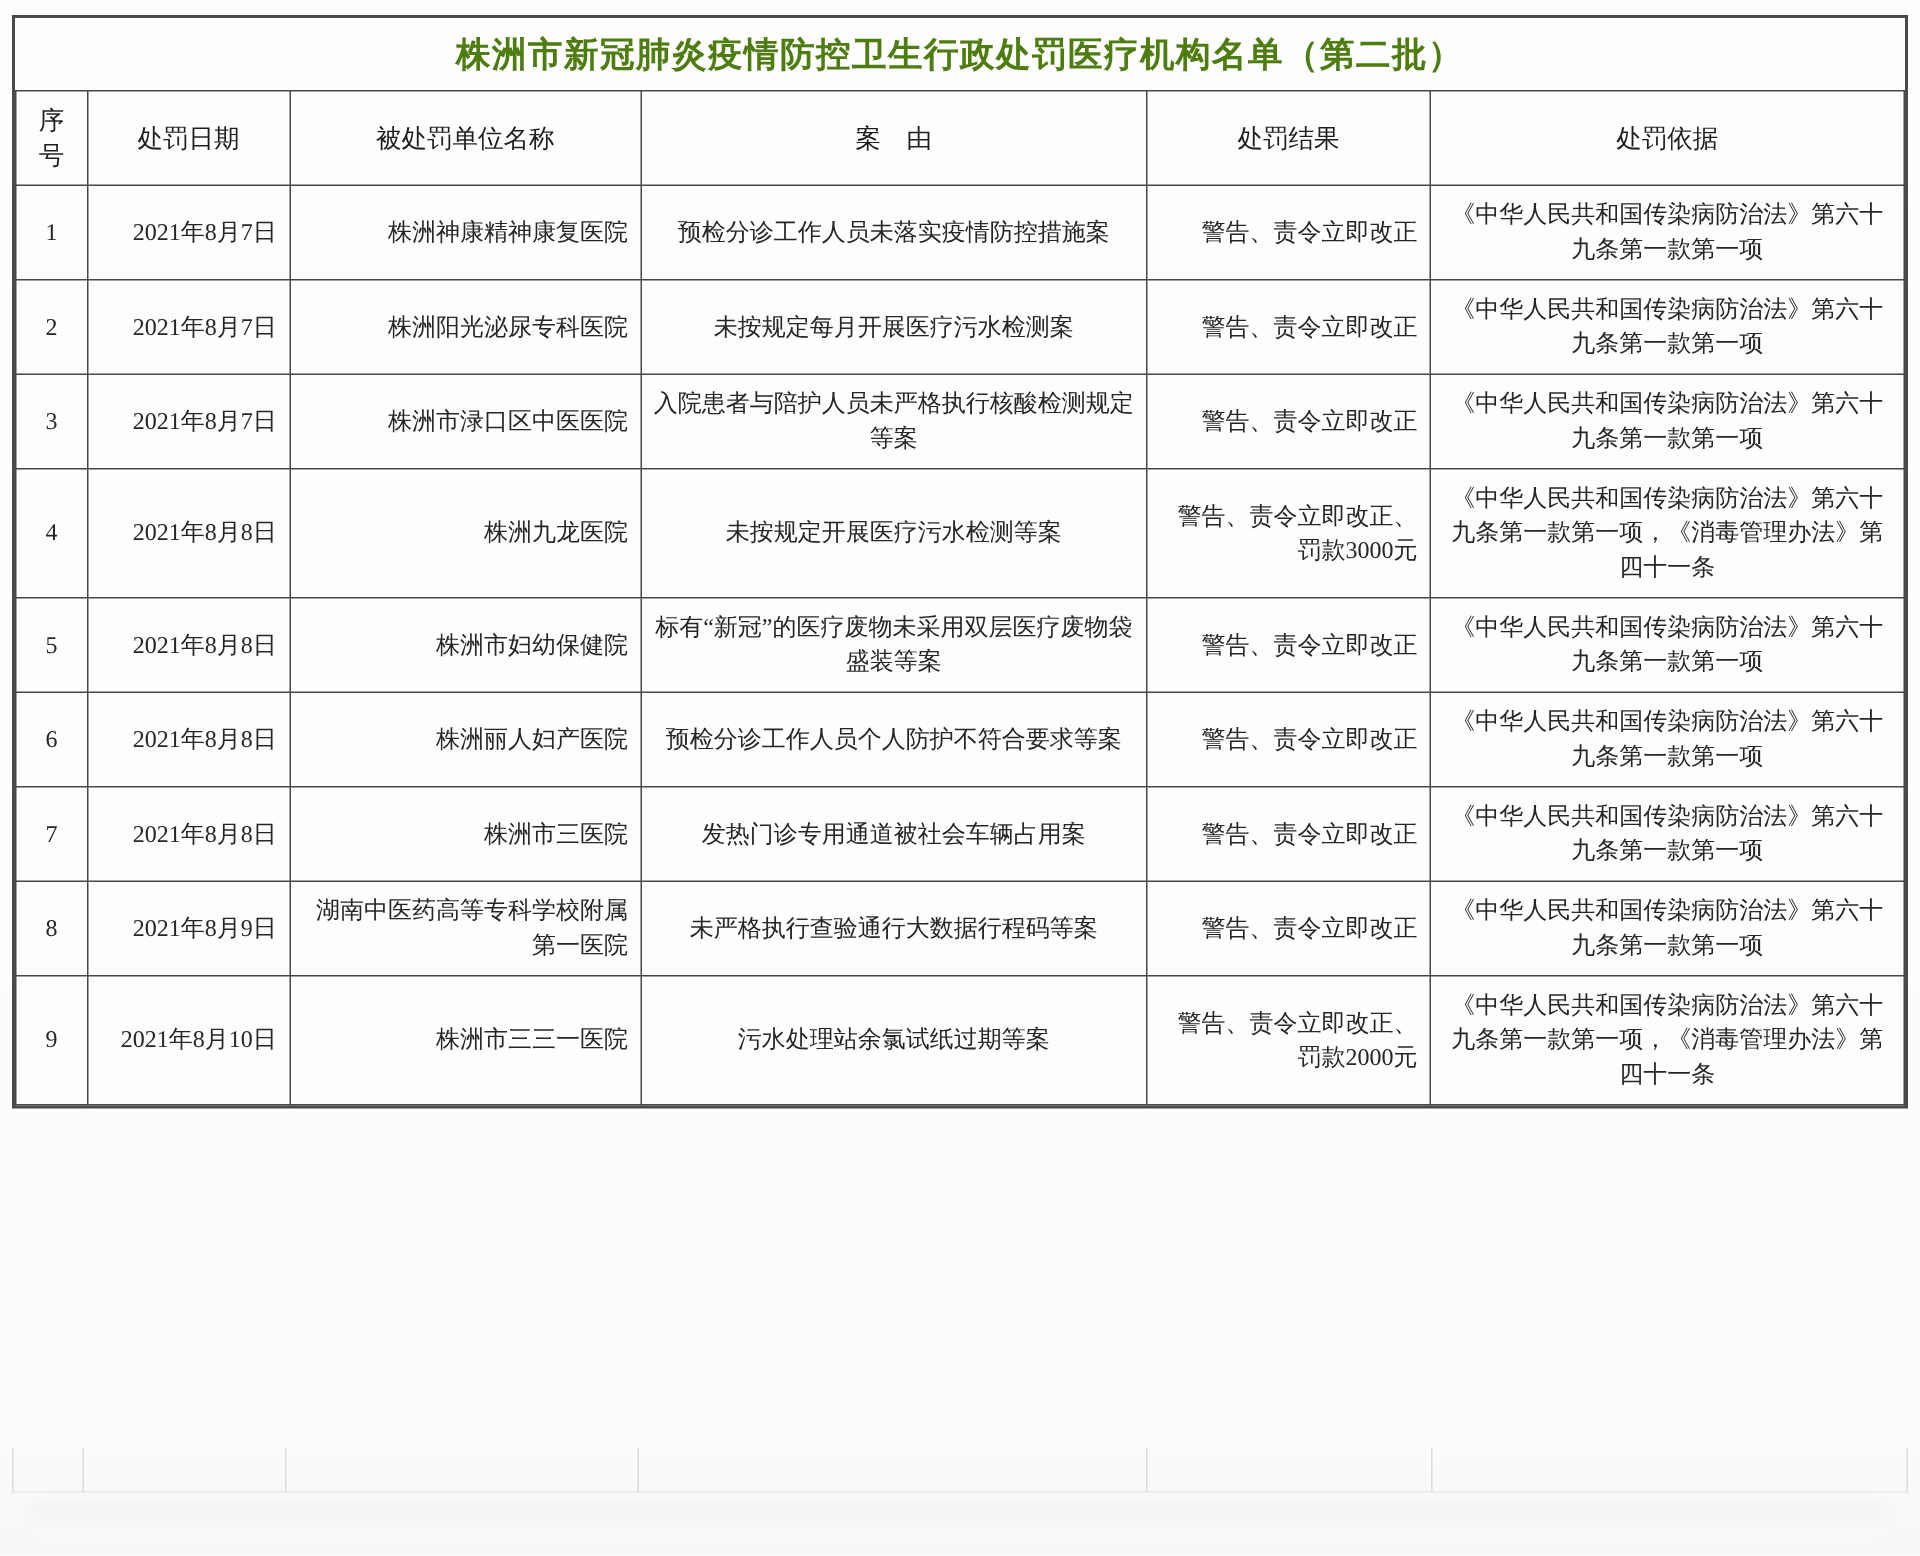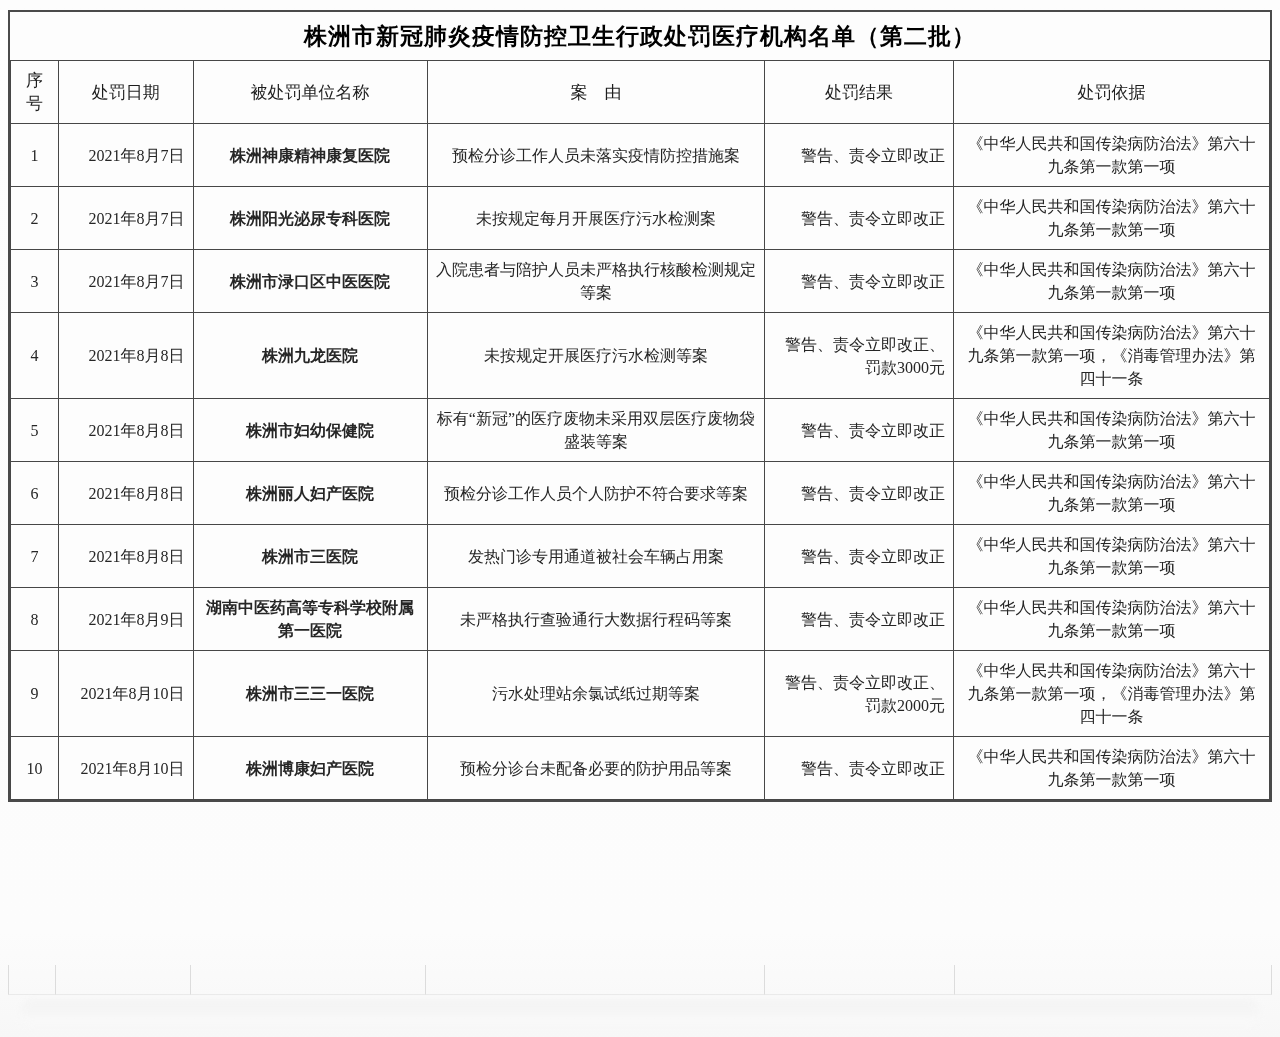--- a/index.html
+++ b/index.html
@@ -25,21 +25,21 @@
     background: #fdfdfd;
   }
   .doc-title {
     height: 48px;
     display: flex;
     align-items: center;
     justify-content: center;
     font-size: 23px;
     font-weight: bold;
     letter-spacing: 1px;
-    color: #000000;
+    color: #4d7c0f;
   }
   table.penalty-table {
     width: 100%;
     border-collapse: collapse;
     table-layout: fixed;
   }
   table.penalty-table th,
   table.penalty-table td {
     border: 1px solid #474747;
     font-size: 16px;
@@ -52,21 +52,21 @@
   table.penalty-table th {
     font-weight: normal;
     font-size: 17px;
     height: 60px;
     text-align: center;
     color: #1d1d1d;
   }
   table.penalty-table tr { height: 58px; }
   td.c-no     { text-align: center; }
   td.c-date   { text-align: right; }
-  td.c-unit   { text-align: center; padding-left: 14px; padding-right: 14px; font-weight: bold; }
+  td.c-unit   { text-align: right; padding-left: 14px; padding-right: 14px; }
   td.c-cause  { text-align: center;   padding-left: 12px; }
   td.c-result { text-align: right; padding-left: 12px; padding-right: 12px; }
   td.c-basis  { text-align: center;   padding-left: 12px; }
   
   .ghost-row {
     position: absolute;
     left: 8px;
     width: 1264px;
     height: 30px;
     display: flex;
@@ -190,28 +190,20 @@
 
   <tr>
     <td class="c-no">9</td>
     <td class="c-date">2021年8月10日</td>
     <td class="c-unit">株洲市三三一医院</td>
     <td class="c-cause">污水处理站余氯试纸过期等案</td>
     <td class="c-result">警告、责令立即改正、罚款2000元</td>
     <td class="c-basis">《中华人民共和国传染病防治法》第六十九条第一款第一项，《消毒管理办法》第四十一条</td>
   </tr>
 
-  <tr>
-    <td class="c-no">10</td>
-    <td class="c-date">2021年8月10日</td>
-    <td class="c-unit">株洲博康妇产医院</td>
-    <td class="c-cause">预检分诊台未配备必要的防护用品等案</td>
-    <td class="c-result">警告、责令立即改正</td>
-    <td class="c-basis">《中华人民共和国传染病防治法》第六十九条第一款第一项</td>
-  </tr>
 
 
 
 </tbody>
     </table>
   </div>
 
   <div class="ghost-row" style="top:965px">
     <div class="gcell" style="width:3.8%"></div>
     <div class="gcell" style="width:10.7%"></div>

